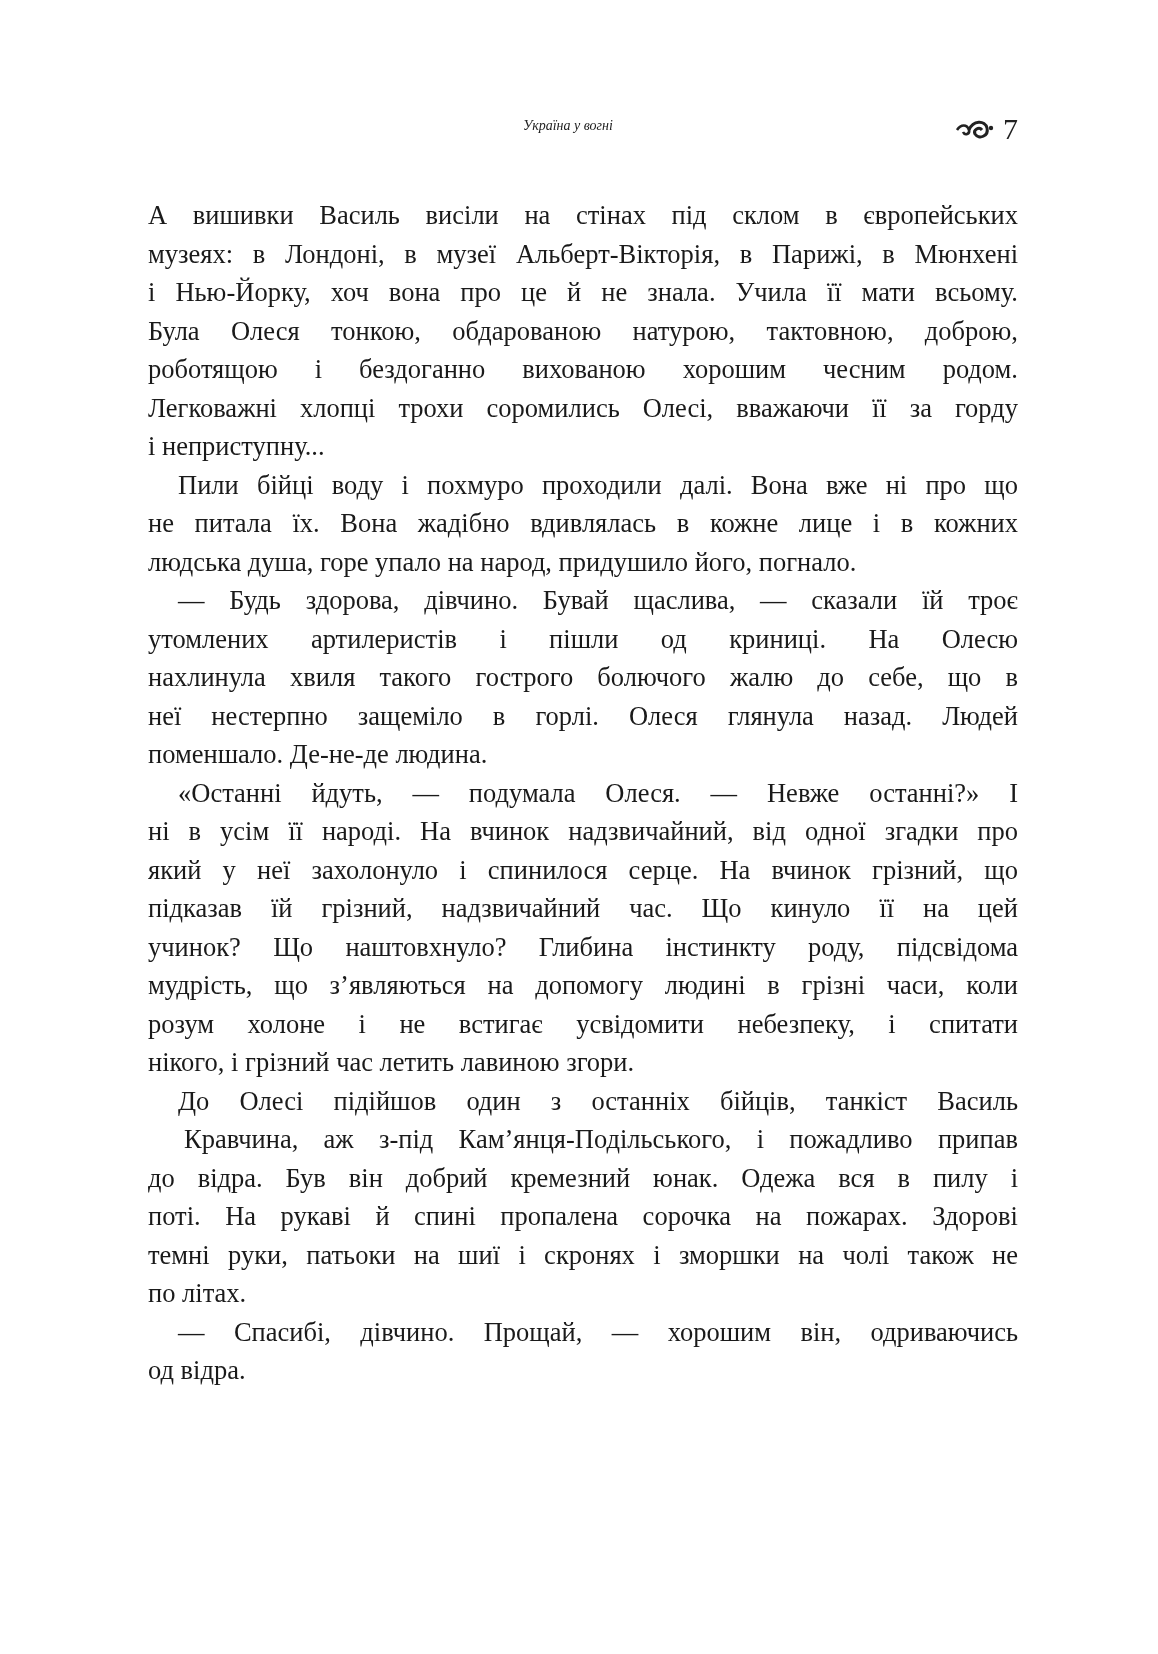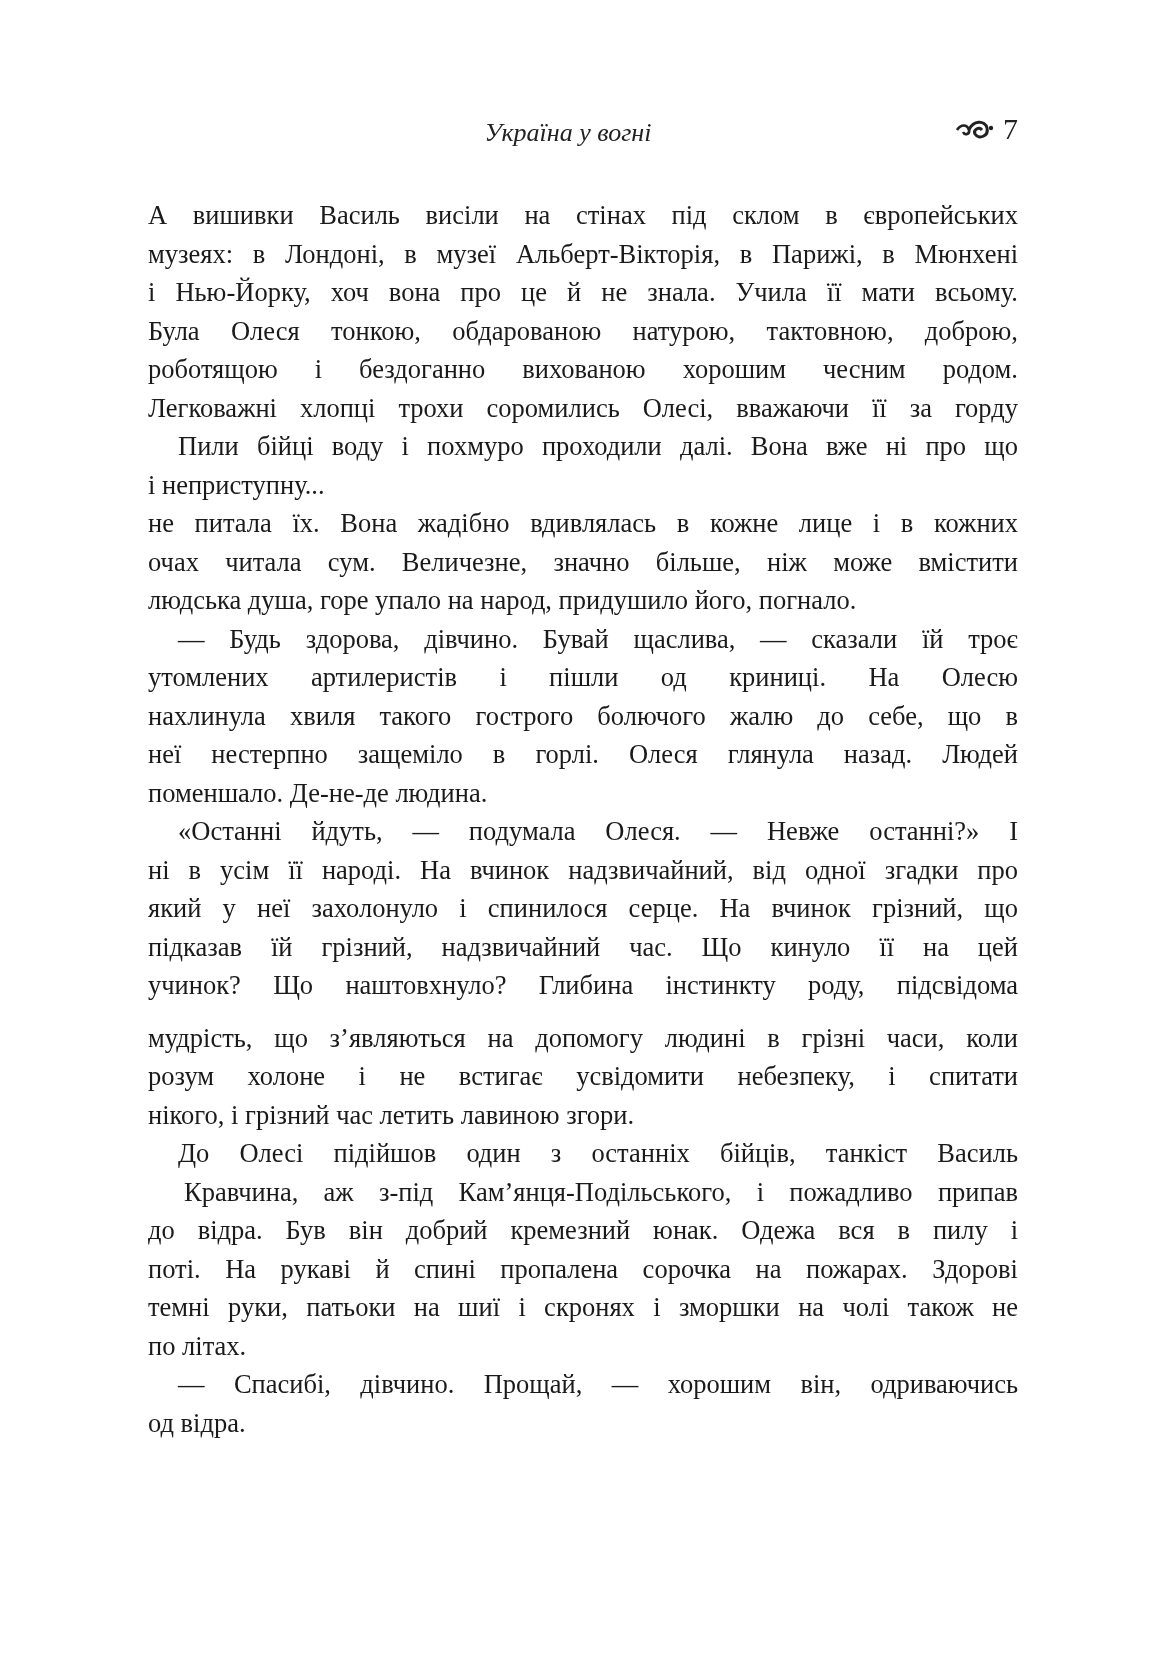--- a/index.html
+++ b/index.html
@@ -2,21 +2,21 @@
 <html><head>
   <meta charset="utf-8">
   <style>
     html, body { margin: 0; padding: 0; background: #ffffff; }
     body { width: 1158px; height: 1654px; position: relative; overflow: hidden; color: #1a1a1a; }
     .header {
       position: absolute; top: 112px; left: 148px; width: 870px; height: 40px;
     }
     .running-title {
       position: absolute; left: 0; width: 840px; top: 6px; text-align: center;
-      font-family: "Liberation Serif", serif; font-style: italic; font-size: 26px; color: #222;
+      font-family: "Liberation Serif", serif; font-style: italic; font-size: 14px; color: #222;
     }
     .page-num-wrap { position: absolute; right: 0; top: 0; display: flex; align-items: center; gap: 8px; }
     .ornament { width: 40px; height: 26px; display: inline-block; }
     .page-number { font-family: "Liberation Serif", serif; font-size: 30px; color: #222; }
     .body-text {
       position: absolute; top: 196px; left: 148px; width: 870px;
       font-family: "Liberation Serif", serif; font-size: 26.5px; color: #1a1a1a;
     }
     .line {
       height: 38.5px; line-height: 38.5px; white-space: nowrap;
@@ -41,36 +41,35 @@
   </div>
 </div>
 
 <div class="body-text" id="body-text">
     <div class="line" style="white-space: nowrap;">А вишивки Василь висіли на стінах під склом в європейських</div>
     <div class="line" style="white-space: nowrap;">музеях: в Лондоні, в музеї Альберт-Вікторія, в Парижі, в Мюнхені</div>
     <div class="line" style="white-space: nowrap;">і Нью-Йорку, хоч вона про це й не знала. Учила її мати всьому.</div>
     <div class="line" style="white-space: nowrap;">Була Олеся тонкою, обдарованою натурою, тактовною, доброю,</div>
     <div class="line" style="white-space: nowrap;">роботящою і бездоганно вихованою хорошим чесним родом.</div>
     <div class="line" style="white-space: nowrap;">Легковажні хлопці трохи соромились Олесі, вважаючи її за горду</div>
+    <div class="line last" style="white-space: nowrap;">і неприступну...</div>
     <div class="line indent" style="white-space: nowrap;">Пили бійці воду і похмуро проходили далі. Вона вже ні про що</div>
-    <div class="line last" style="white-space: nowrap;">і неприступну...</div>
     <div class="line" style="white-space: nowrap;">не питала їх. Вона жадібно вдивлялась в кожне лице і в кожних</div>
-    <div class="line" style="white-space: nowrap;">очах читала сум. Величезне, значно більше, ніж може вмістити</div>
     <div class="line last" style="white-space: nowrap;">людська душа, горе упало на народ, придушило його, погнало.</div>
     <div class="line indent" style="white-space: nowrap;">— Будь здорова, дівчино. Бувай щаслива, — сказали їй троє</div>
     <div class="line" style="white-space: nowrap;">утомлених артилеристів і пішли од криниці. На Олесю</div>
     <div class="line" style="white-space: nowrap;">нахлинула хвиля такого гострого болючого жалю до себе, що в</div>
     <div class="line" style="white-space: nowrap;">неї нестерпно защеміло в горлі. Олеся глянула назад. Людей</div>
     <div class="line last" style="white-space: nowrap;">поменшало. Де-не-де людина.</div>
     <div class="line indent" style="white-space: nowrap;">«Останні йдуть, — подумала Олеся. — Невже останні?» І</div>
     <div class="line" style="white-space: nowrap;">ні в усім її народі. На вчинок надзвичайний, від одної згадки про</div>
     <div class="line" style="white-space: nowrap;">який у неї захолонуло і спинилося серце. На вчинок грізний, що</div>
     <div class="line" style="white-space: nowrap;">підказав їй грізний, надзвичайний час. Що кинуло її на цей</div>
     <div class="line" style="white-space: nowrap;">учинок? Що наштовхнуло? Глибина інстинкту роду, підсвідома</div>
-    <div class="line" style="white-space: nowrap; margin-top: 14px;">мудрість, що з’являються на допомогу людині в грізні часи, коли</div>
+    <div class="line" style="white-space: nowrap;">мудрість, що з’являються на допомогу людині в грізні часи, коли</div>
     <div class="line" style="white-space: nowrap;">розум холоне і не встигає усвідомити небезпеку, і спитати</div>
     <div class="line last" style="white-space: nowrap;">нікого, і грізний час летить лавиною згори.</div>
     <div class="line indent" style="white-space: nowrap;">До Олесі підійшов один з останніх бійців, танкіст Василь</div>
     <div class="line" style="white-space: nowrap; margin-left: 36px;">Кравчина, аж з-під Кам’янця-Подільського, і пожадливо припав</div>
     <div class="line" style="white-space: nowrap;">до відра. Був він добрий кремезний юнак. Одежа вся в пилу і</div>
     <div class="line" style="white-space: nowrap;">поті. На рукаві й спині пропалена сорочка на пожарах. Здорові</div>
     <div class="line" style="white-space: nowrap;">темні руки, патьоки на шиї і скронях і зморшки на чолі також не</div>
     <div class="line last" style="white-space: nowrap;">по літах.</div>
     <div class="line indent" style="white-space: nowrap;">— Спасибі, дівчино. Прощай, — хорошим він, одриваючись</div>
     <div class="line last" style="white-space: nowrap;">од відра.</div>

